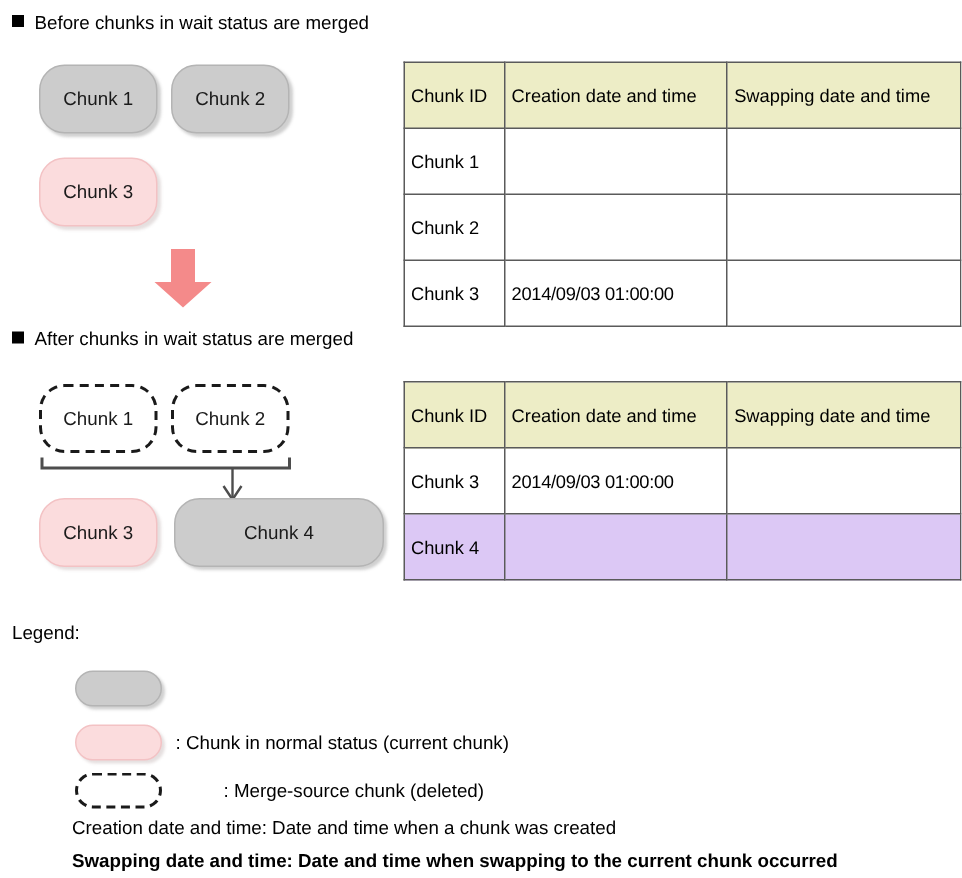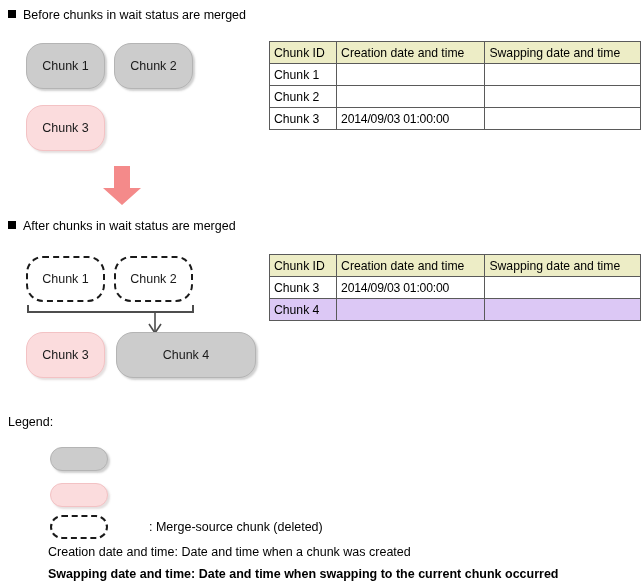--- a/index.html
+++ b/index.html
@@ -66,21 +66,21 @@
 
   
   table.chunk-table {
     border-collapse: collapse;
     font-size: 12.2px;
     background: #ffffff;
   }
   table.chunk-table th,
   table.chunk-table td {
     border: 1px solid #5a5a5a;
-    padding: 0 4px;
+    padding: 11px 4px;
     height: 21px;
     font-weight: normal;
     text-align: left;
     white-space: nowrap;
     color: #000;
   }
   table.chunk-table thead th { background: #ededc6; }
   table.chunk-table td.c-id   { width: 62px; }
   table.chunk-table td.c-cre  { width: 148px; }
   table.chunk-table td.c-swp  { width: 155px; }
@@ -229,20 +229,21 @@
 </div>
 
 <div class="abs legend-title" style="left:8px; top:415px;text-align:right;">Legend:</div>
 
 <div class="abs legend-row" style="left:50px; top:447px;">
   <span class="legend-swatch gray"></span>
 </div>
 
 <div class="abs legend-row" style="left:50px; top:483px;">
   <span class="legend-swatch pink"></span>
+  <span>: Chunk in normal status (current chunk)</span>
 </div>
 
 <div class="abs legend-row" style="left:50px; top:515px;gap:32px;">
   <span class="legend-swatch dashed"></span>
   <span>: Merge-source chunk (deleted)</span>
 </div>
 
 <div class="abs note-line" style="left:48px; top:545px;">Creation date and time: Date and time when a chunk was created</div>
 
 <div class="abs note-line" style="left:48px; top:567px;font-weight:bold;">Swapping date and time: Date and time when swapping to the current chunk occurred</div>

